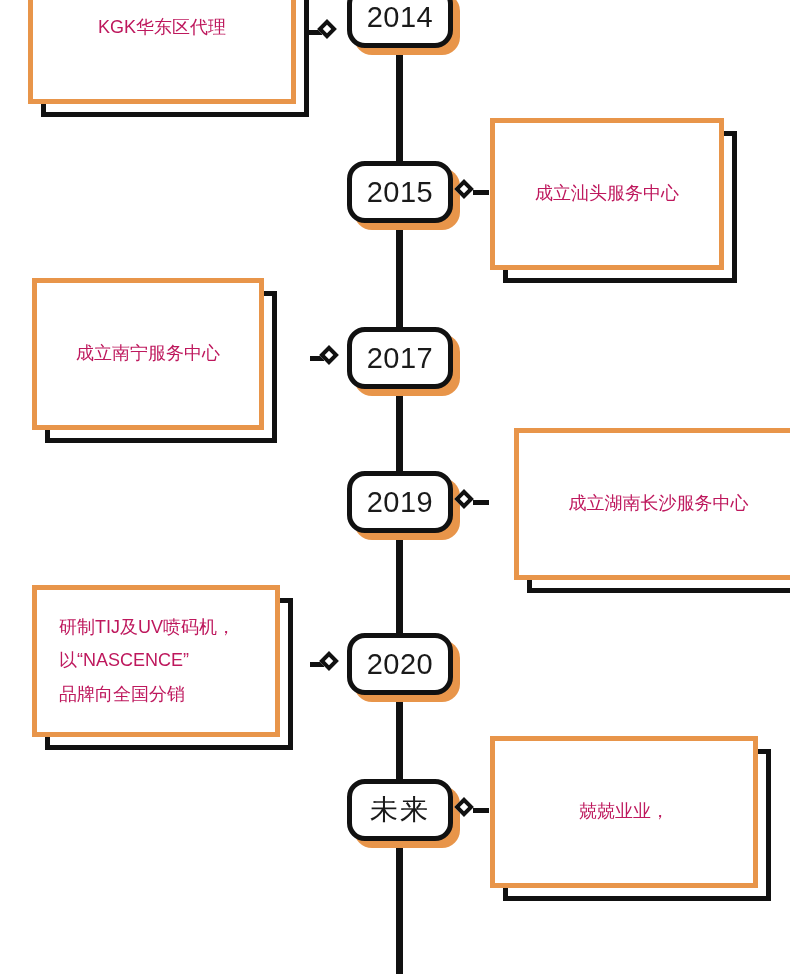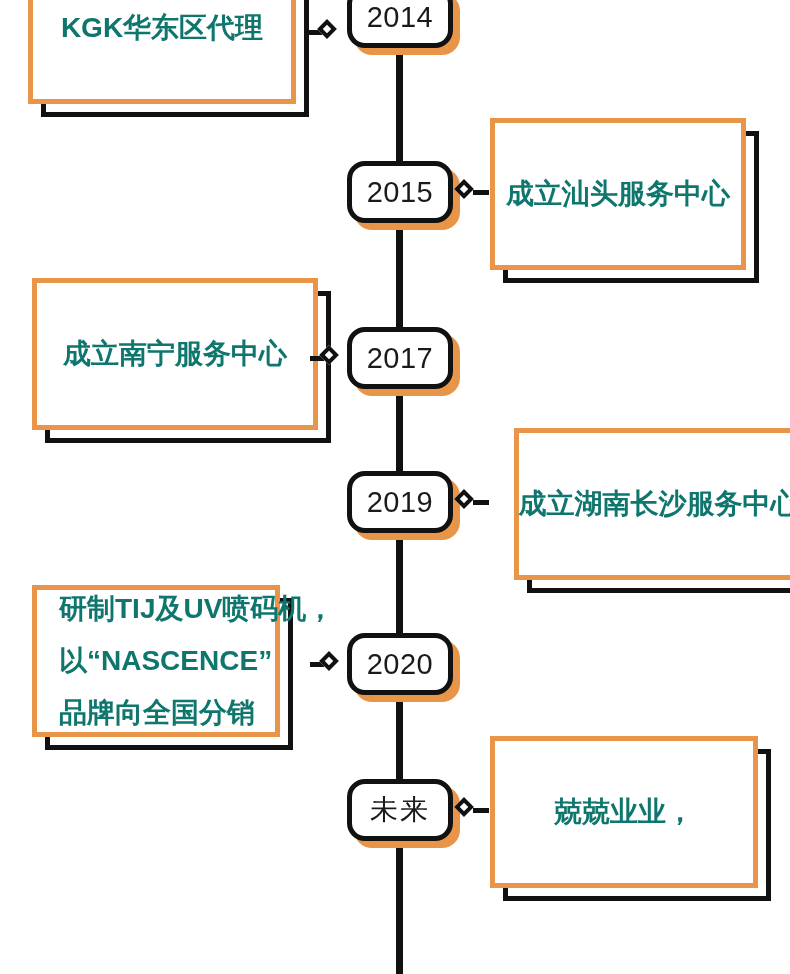--- a/index.html
+++ b/index.html
@@ -95,26 +95,25 @@
     box-sizing:border-box;
     background:#ffffff;
     border:5px solid #E8954A;
     z-index:2;
     display:flex;
     flex-direction:column;
     align-items:center;
     justify-content:center;
   }
   .card .card-text{
-    font-size:28px;
+    font-size:18px;
     line-height:1.85;
-    color:#0f766e;
+    color:#be185d;
     text-align:center;
     white-space:nowrap;
-    font-weight:bold;
   }
   .card.align-left .card-face{
     align-items:flex-start;
     padding-left:22px;
   }
   .card.align-left .card-text{
     text-align:left;
   }
 
   
@@ -167,28 +166,28 @@
   <div class="year-pill" style="left:347px; top:161px;">
     <div class="pill-shadow"></div>
     <div class="pill-face">
       <span class="pill-label">2015</span>
     </div>
   </div>
   <div class="connector" style="left:457px; top:181px; width:44px;">
     <div class="diamond" style="left:0px;"></div>
     <div class="stub" style="left:16px; width:16px;"></div>
   </div>
-  <div class="card" style="left:490px; top:118px; width:256px; height:152px;">
+  <div class="card" style="left:490px; top:118px; width:234px; height:152px;">
     <div class="card-shadow"></div>
     <div class="card-face">
       <div class="card-text">成立汕头服务中心</div>
     </div>
   </div>
 
-  <div class="card" style="left:32px; top:278px; width:286px; height:152px;">
+  <div class="card" style="left:32px; top:278px; width:232px; height:152px;">
     <div class="card-shadow"></div>
     <div class="card-face">
       <div class="card-text">成立南宁服务中心</div>
     </div>
   </div>
   <div class="connector" style="left:310px; top:347px; width:42px;">
     <div class="stub" style="left:0px; width:14px;"></div>
     <div class="diamond" style="left:12px;"></div>
   </div>
   <div class="year-pill" style="left:347px; top:327px;">

